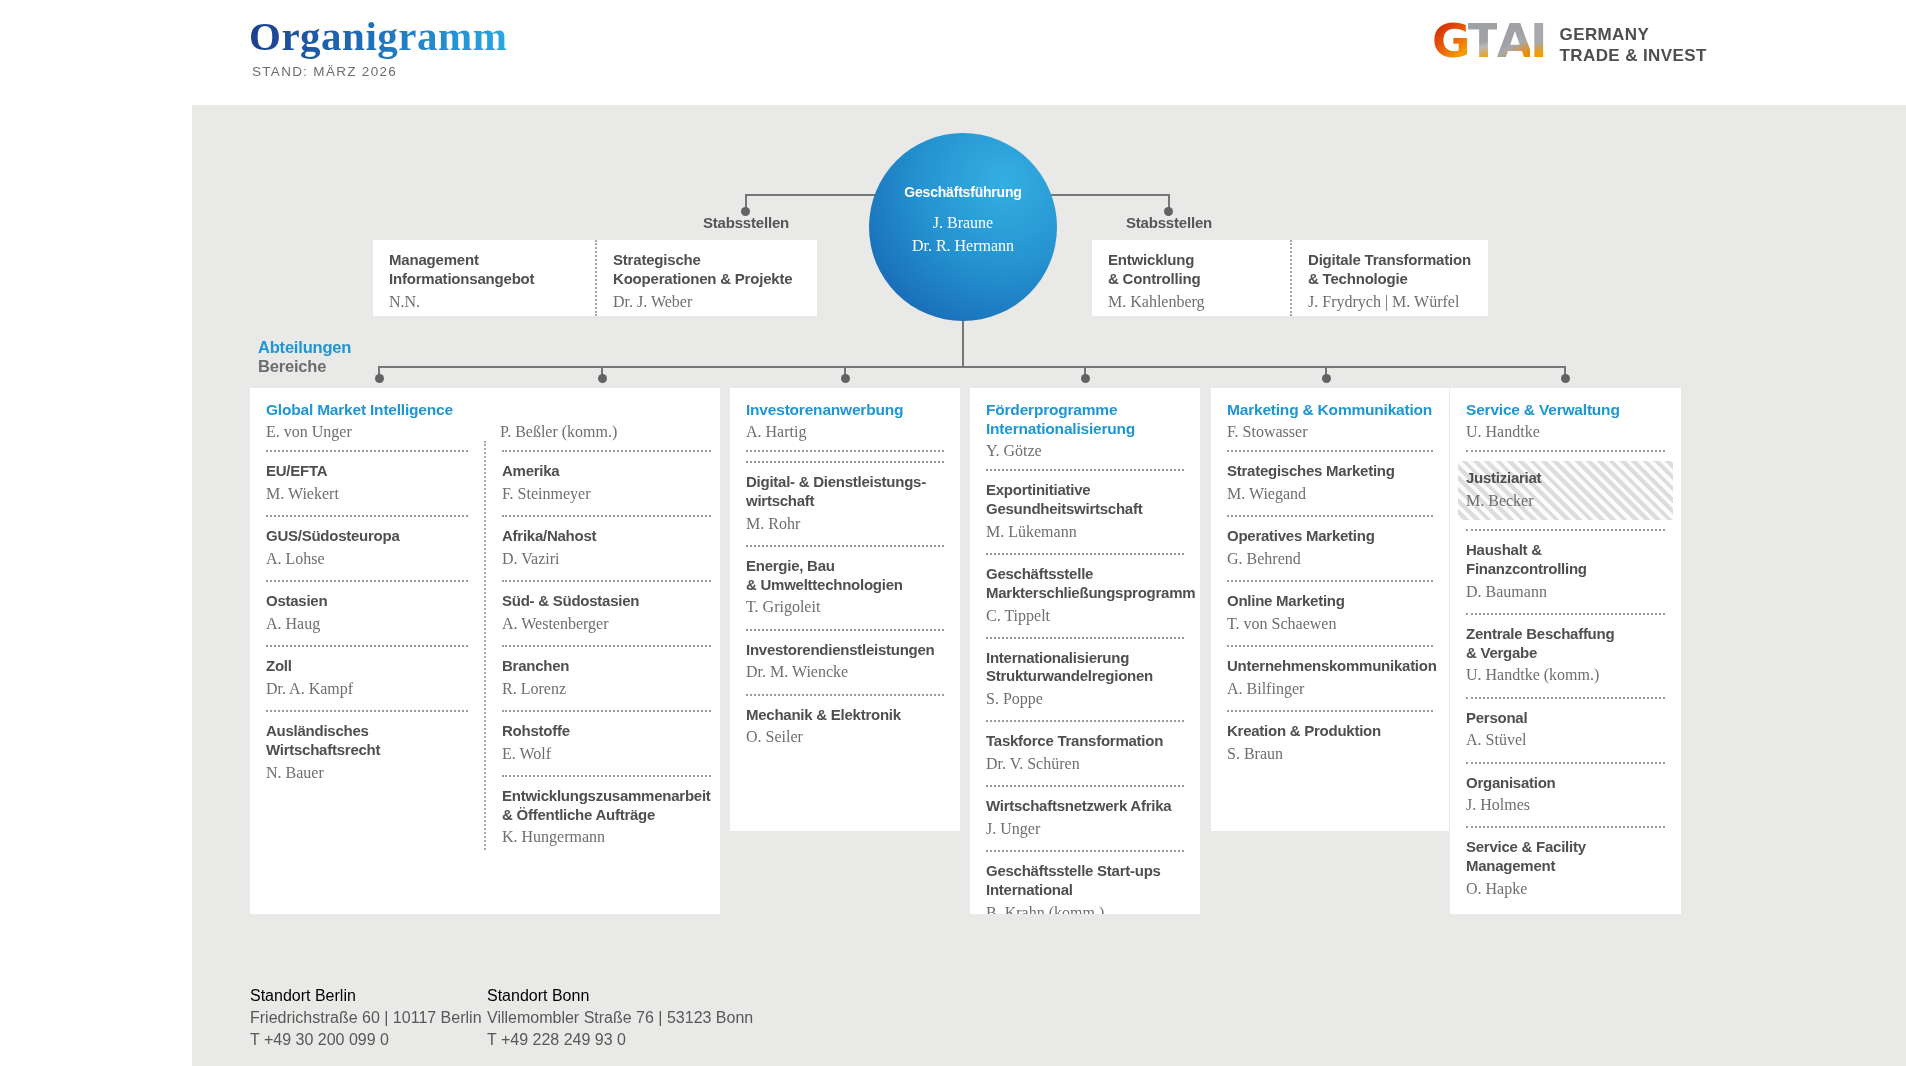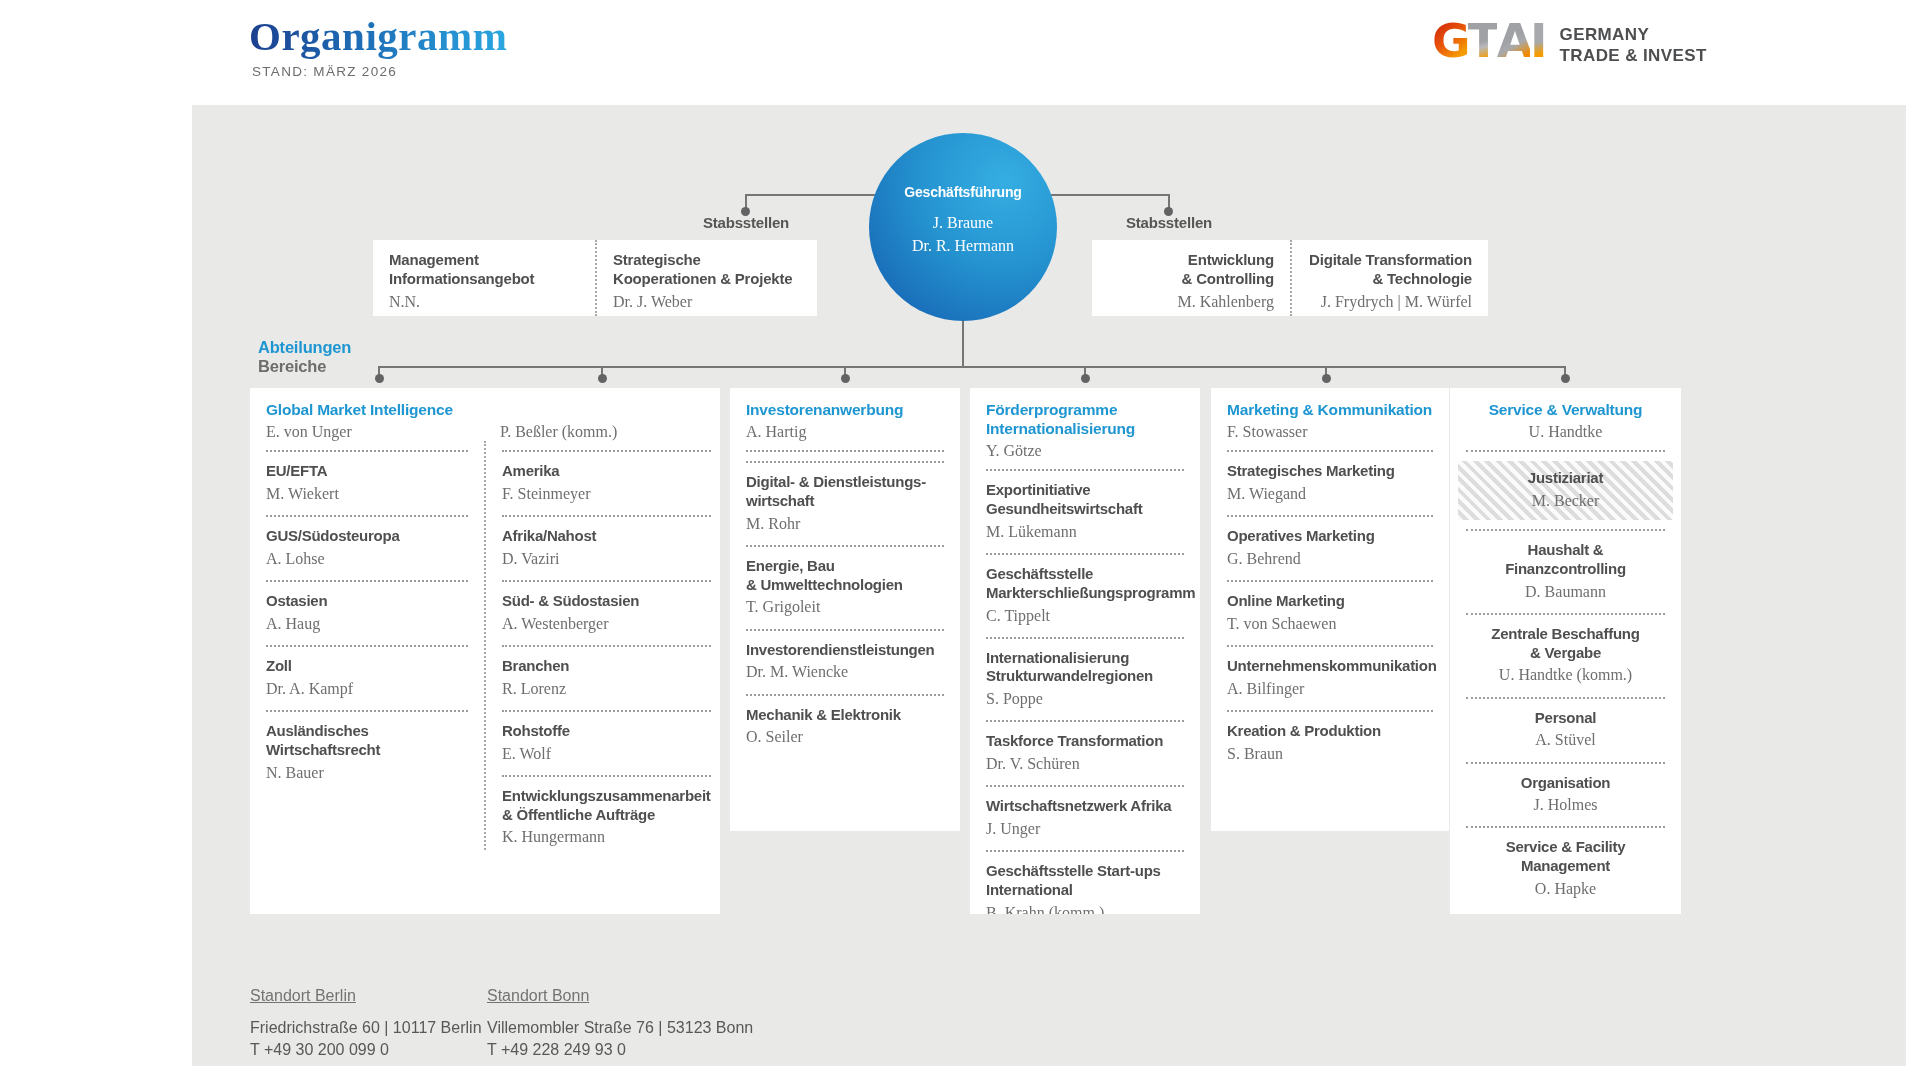--- a/index.html
+++ b/index.html
@@ -79,21 +79,21 @@
   .c1grid .sep{margin:9px 16px;}
 
   .hatched{
     margin:0 8px;padding:8px 8px 10px;
     background:repeating-linear-gradient(45deg,#fbfbfb 0 4px,#dddddd 4px 8px);
   }
   .hatched .entry-inner{padding:0;}
 
   
   .footer-block{position:absolute;top:986px;font-size:16px;color:#5d5d5d;line-height:1.2;}
-  .footer-block .loc{color:#737373;margin-bottom:13px;text-decoration:underline;}
+  .footer-block .loc{color:#000000;margin-bottom:3px;}
   .footer-block .addr,.footer-block .phone{margin-top:3px;color:#585858;}
 </style>
 </head>
 <body>
 
 <div class="page">
 
   <div class="canvas-bg"></div>
 
   <h1 class="page-title">Organigramm</h1>
@@ -150,21 +150,21 @@
 Informationsangebot</div>
       <div class="ename">N.N.</div>
     </div>
     <div class="scell">
       <div class="stitle">Strategische
 Kooperationen &amp; Projekte</div>
       <div class="ename">Dr. J. Weber</div>
     </div>
   </div>
 
-  <div class="stab-box" style="left:1092px;width:396px;text-align:right;">
+  <div class="stab-box" style="left:1092px;width:396px;">
     <div class="scell">
       <div class="stitle">Entwicklung
 &amp; Controlling</div>
       <div class="ename">M. Kahlenberg</div>
     </div>
     <div class="scell">
       <div class="stitle">Digitale Transformation
 &amp; Technologie</div>
       <div class="ename">J. Frydrych | M. Würfel</div>
     </div>
@@ -346,21 +346,21 @@
       <div class="etitle">Unternehmenskommunikation</div>
       <div class="ename">A. Bilfinger</div>
     </div>
     <div class="sep"></div>
     <div class="entry">
       <div class="etitle">Kreation &amp; Produktion</div>
       <div class="ename">S. Braun</div>
     </div>
   </section>
 
-  <section class="box" style="left:1450px;width:231px;height:526px;text-align:center;">
+  <section class="box" style="left:1450px;width:231px;height:526px;">
     <div class="pad">
       <div class="dtitle">Service &amp; Verwaltung</div>
       <div class="ename">U. Handtke</div>
     </div>
     <div class="sep"></div>
     <div class="hatched">
       <div class="entry entry-inner">
         <div class="etitle" style="padding:0;">Justiziariat</div>
         <div class="ename">M. Becker</div>
       </div>

